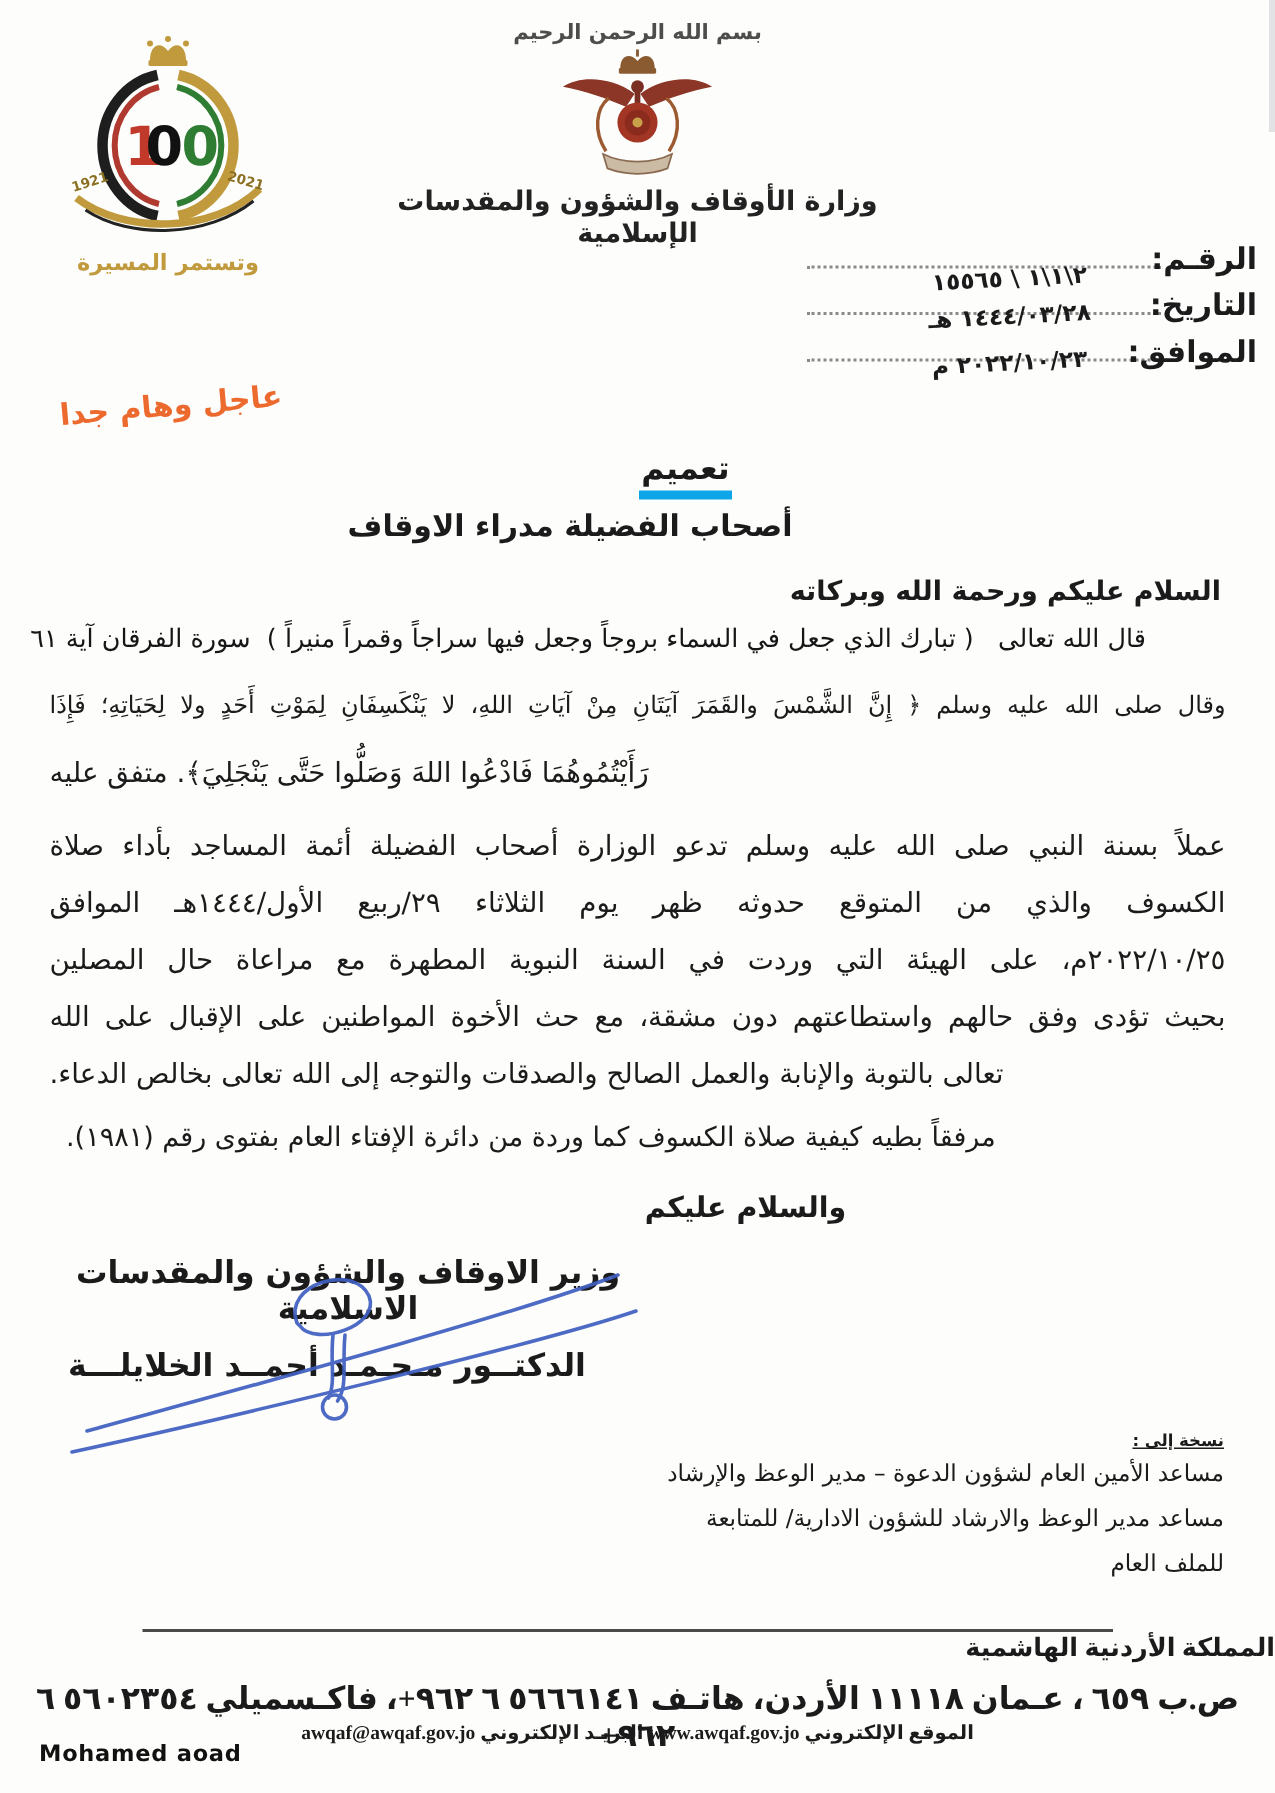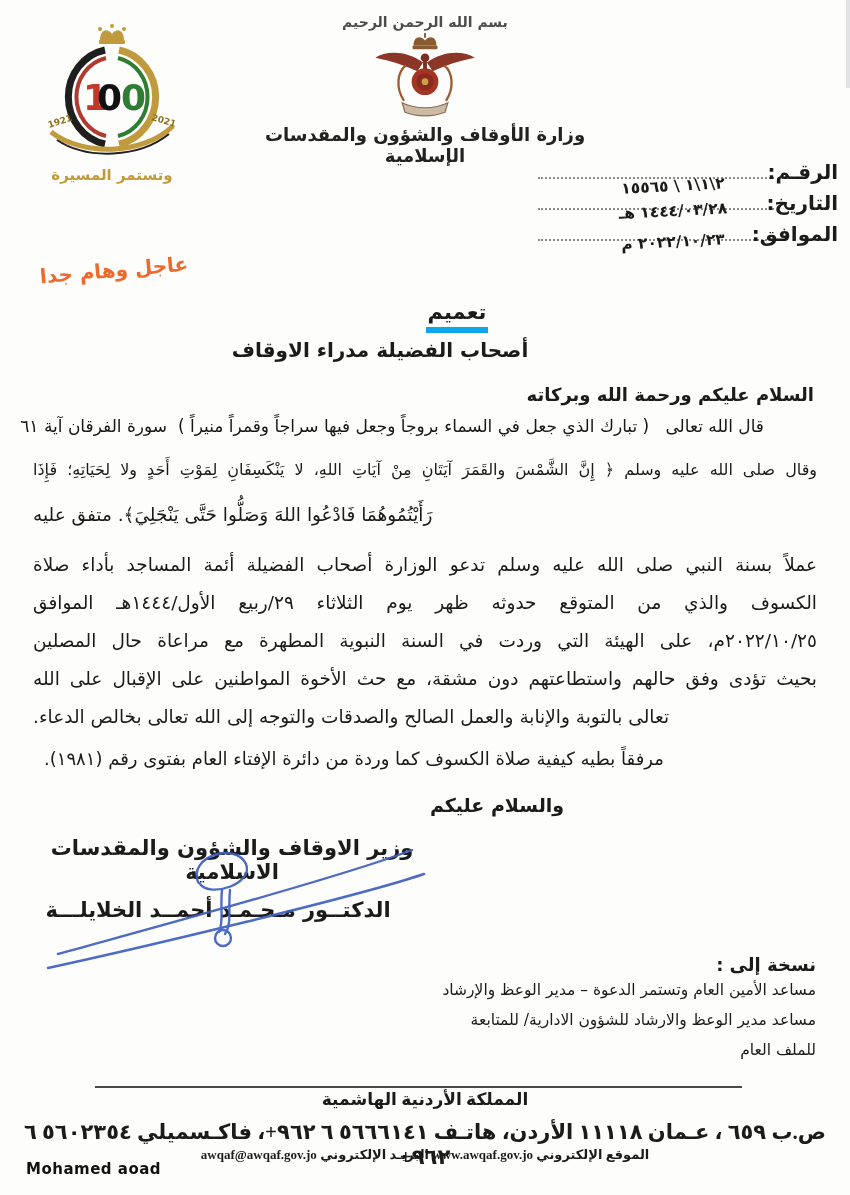--- a/index.html
+++ b/index.html
@@ -42,26 +42,26 @@
   .bline.last{text-align-last:left;}
   .attach{left:44px;top:748px;direction:rtl;white-space:nowrap;font-size:18px;}
   .closing{left:0;right:0;top:794px;text-align:center;transform:translateX(72px);
            font-size:19px;font-weight:bold;}
   
   .sig-title{left:46px;top:836px;width:372px;text-align:center;font-size:21px;font-weight:bold;direction:rtl;}
   .sig-name{left:40px;top:898px;width:356px;text-align:center;font-size:21px;font-weight:bold;direction:rtl;}
   .sig-ink{left:40px;top:834px;width:392px;height:136px;z-index:5;}
   
   .copies{right:34px;top:954px;direction:rtl;text-align:right;}
-  .copies .clabel{font-size:18px;font-weight:bold;}
+  .copies .clabel{font-size:11px;font-weight:bold;text-decoration:underline;}
   .copies .citem{margin-top:0;line-height:30px;font-size:15.5px;}
   .copies .citem:first-of-type{margin-top:12px;}
   
   .rule{left:95px;right:108px;top:1086px;border-top:2px solid #4a4a4a;}
-  .kingdom{left:0;right:0;top:1089px;text-align:center;font-size:17px;font-weight:bold;direction:rtl;
+  .kingdom{left:0;right:0;top:1089px;text-align:right;font-size:17px;font-weight:bold;direction:rtl;
            font-family:"Liberation Serif","DejaVu Sans",serif;}
   .addr{left:0;right:0;top:1120px;text-align:center;font-size:21px;font-weight:bold;direction:rtl;
         font-family:"Liberation Serif","DejaVu Sans",serif;}
   .webline{left:0;right:0;top:1147px;text-align:center;font-size:13px;font-weight:bold;direction:rtl;
            font-family:"Liberation Serif","DejaVu Sans",serif;}
   .watermark{left:26px;top:1160px;font-size:15px;font-weight:bold;color:#111;letter-spacing:.5px;}
   .edge-smudge{right:0;top:0;width:4px;height:88px;background:#9aa0a6;opacity:.28;}
 </style>
 </head>
 <body>
@@ -175,21 +175,21 @@
       <path d="M8,134 C100,114 320,62 384,40"></path>
       <path d="M158,48 C148,22 196,8 206,30 C214,50 170,64 160,50 Z"></path>
       <path d="M182,56 C180,74 184,88 179,98"></path>
       <path d="M190,56 C188,76 192,90 185,100"></path>
       <circle cx="183" cy="104" r="8"></circle>
     </g>
   </svg>
 
   <div class="abs copies">
     <div class="clabel">نسخة إلى :</div>
-    <div class="citem">مساعد الأمين العام وتستمر الدعوة – مدير الوعظ والإرشاد</div>
+    <div class="citem">مساعد الأمين العام لشؤون الدعوة – مدير الوعظ والإرشاد</div>
     <div class="citem">مساعد مدير الوعظ والارشاد للشؤون الادارية/ للمتابعة</div>
     <div class="citem">للملف العام</div>
   </div>
 
   <div class="abs rule"></div>
   <div class="abs kingdom">المملكة الأردنية الهاشمية</div>
   <div class="abs addr">ص.ب ٦٥٩ ، عـمان ١١١١٨ الأردن، هاتـف ٥٦٦٦١٤١ ٦ ٩٦٢+، فاكـسميلي ٥٦٠٢٣٥٤ ٦ ٩٦٢+</div>
   <div class="abs webline">
     <span>الموقع الإلكتروني</span>
     <span>www.awqaf.gov.jo</span>

